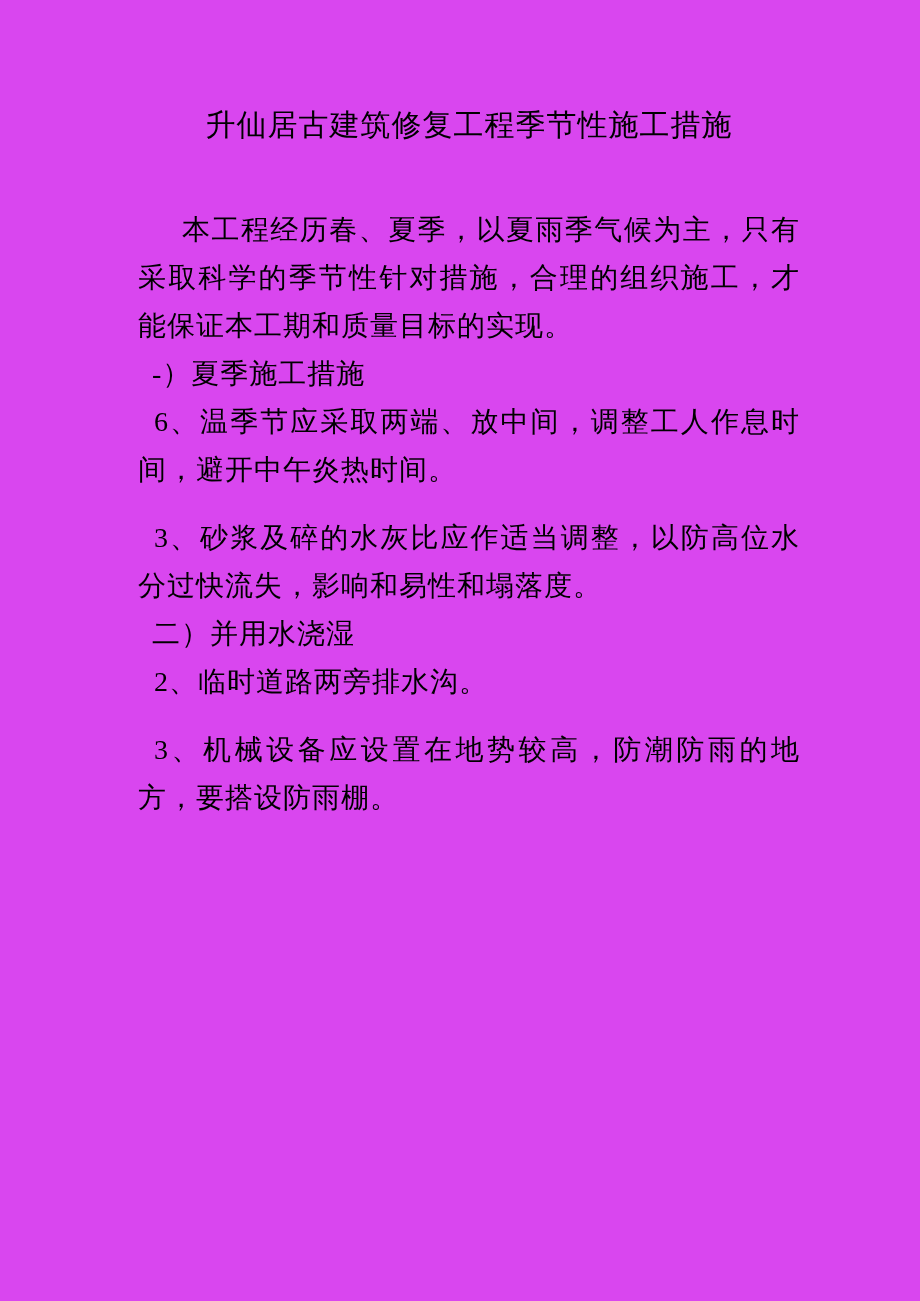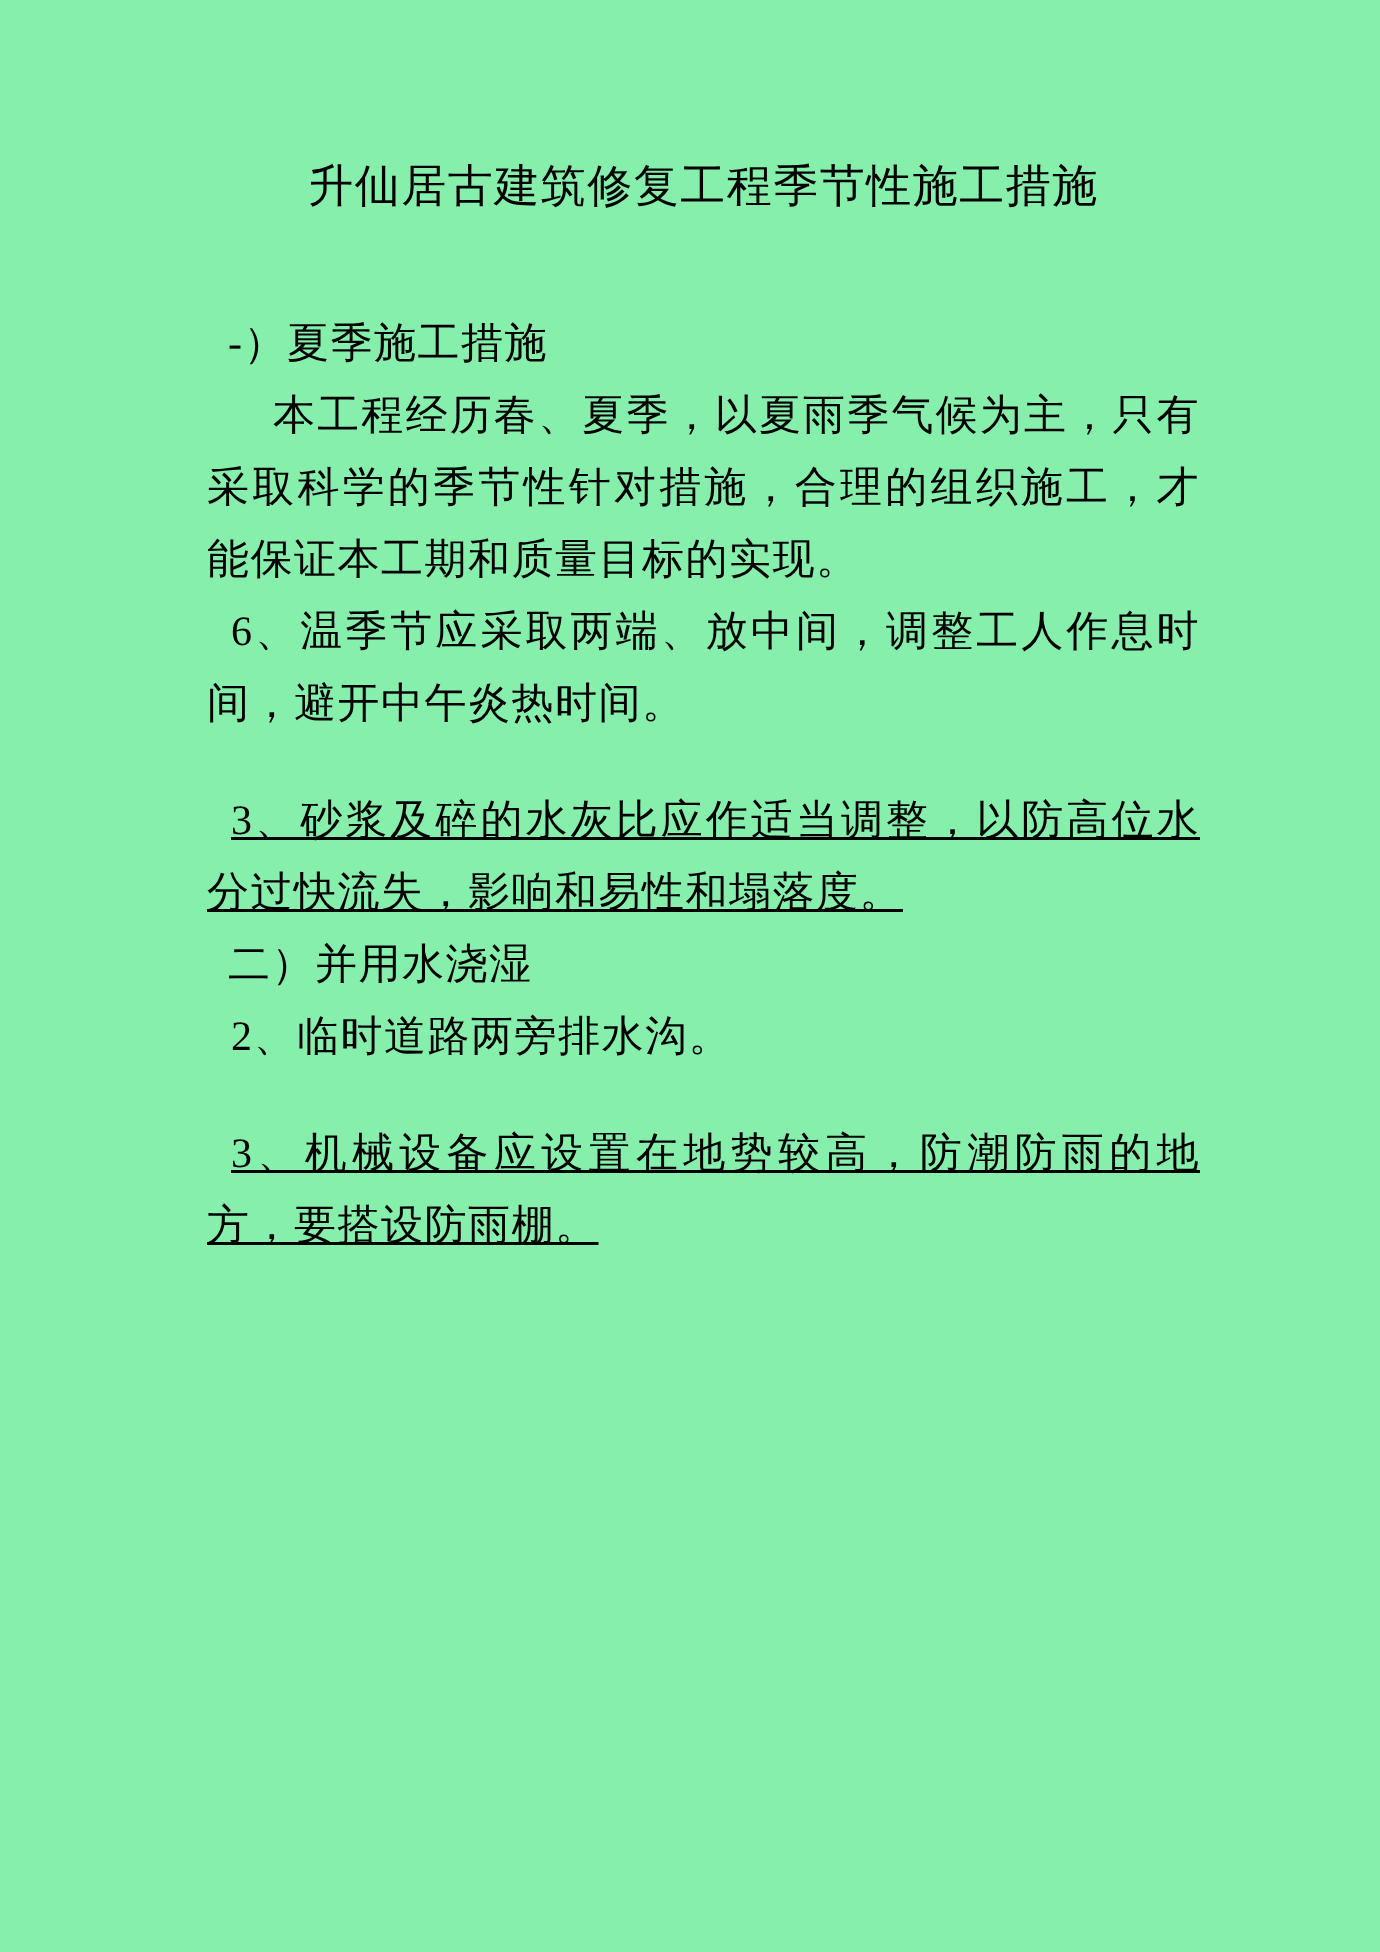--- a/index.html
+++ b/index.html
@@ -4,21 +4,21 @@
 <style>
   html, body {
     margin: 0;
     padding: 0;
     background: #ffffff;
   }
   .page {
     position: relative;
     width: 920px;
     height: 1301px;
-    background: #86efac;
+    background: #d946ef;
     overflow: hidden;
     font-family: "Liberation Serif", "DejaVu Serif", serif;
     color: #000000;
   }
   .content {
     position: absolute;
     left: 138px;
     top: 102px;
     width: 662px;
   }
@@ -40,35 +40,34 @@
   .intro {
     text-indent: 44px;
   }
   .heading {
     text-indent: 14px;
   }
   .item {
     text-indent: 16px;
   }
   .gap-before {
-    margin-top: 30px;
-    text-decoration: underline;
+    margin-top: 20px;
   }
 </style>
 </head>
 <body>
 
 <div class="page">
   <div class="content">
 
     <h1 class="doc-title">升仙居古建筑修复工程季节性施工措施</h1>
 
+    <p class="para intro">本工程经历春、夏季，以夏雨季气候为主，只有采取科学的季节性针对措施，合理的组织施工，才能保证本工期和质量目标的实现。</p>
+
     <p class="para heading">-）夏季施工措施</p>
-
-    <p class="para intro">本工程经历春、夏季，以夏雨季气候为主，只有采取科学的季节性针对措施，合理的组织施工，才能保证本工期和质量目标的实现。</p>
 
     <p class="para item">6、温季节应采取两端、放中间，调整工人作息时间，避开中午炎热时间。</p>
 
 
     <p class="para item gap-before">3、砂浆及碎的水灰比应作适当调整，以防高位水分过快流失，影响和易性和塌落度。</p>
 
 
     <p class="para heading">二）并用水浇湿</p>
 
 

